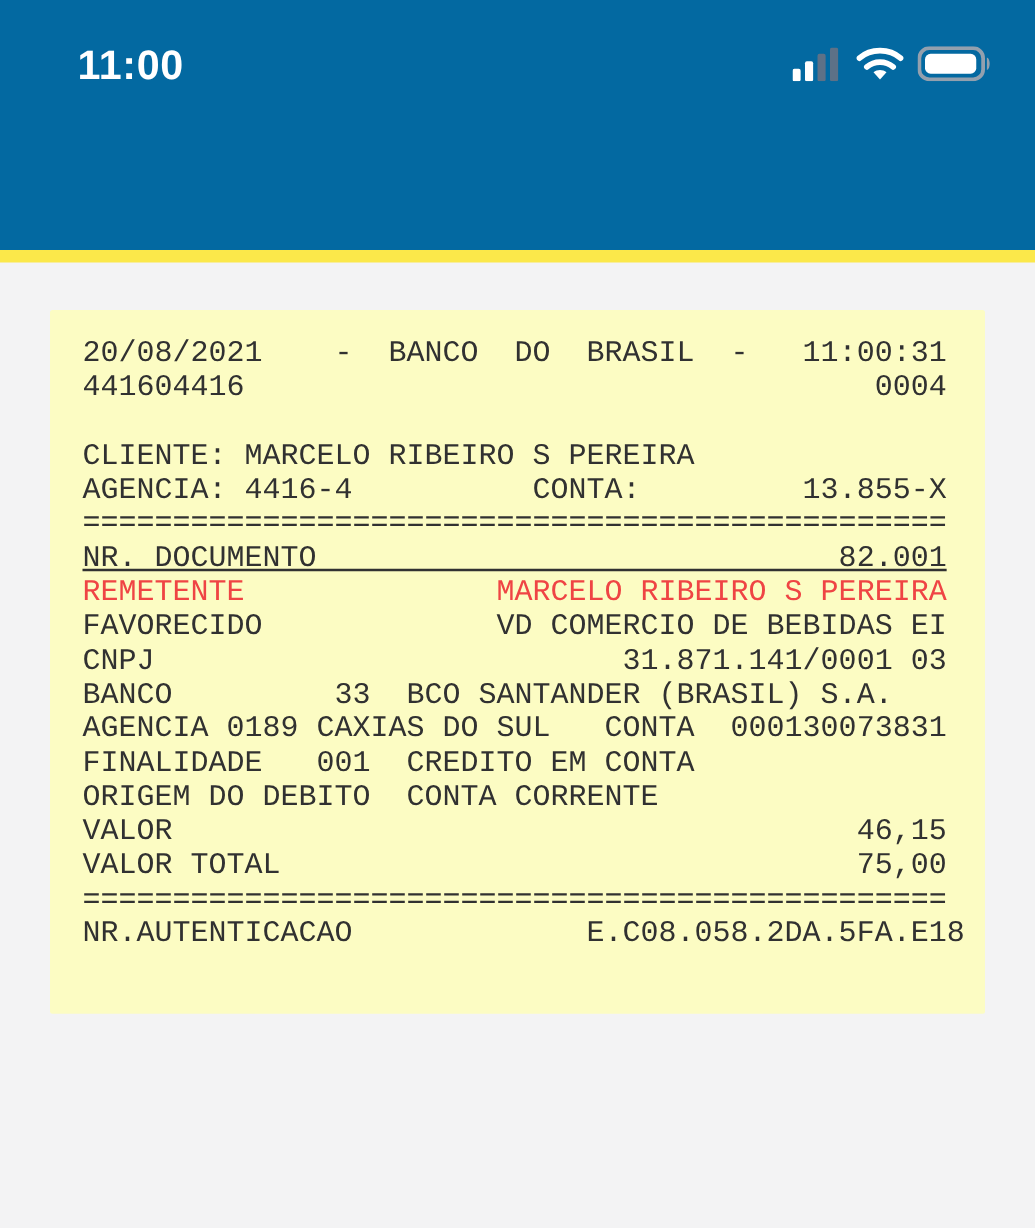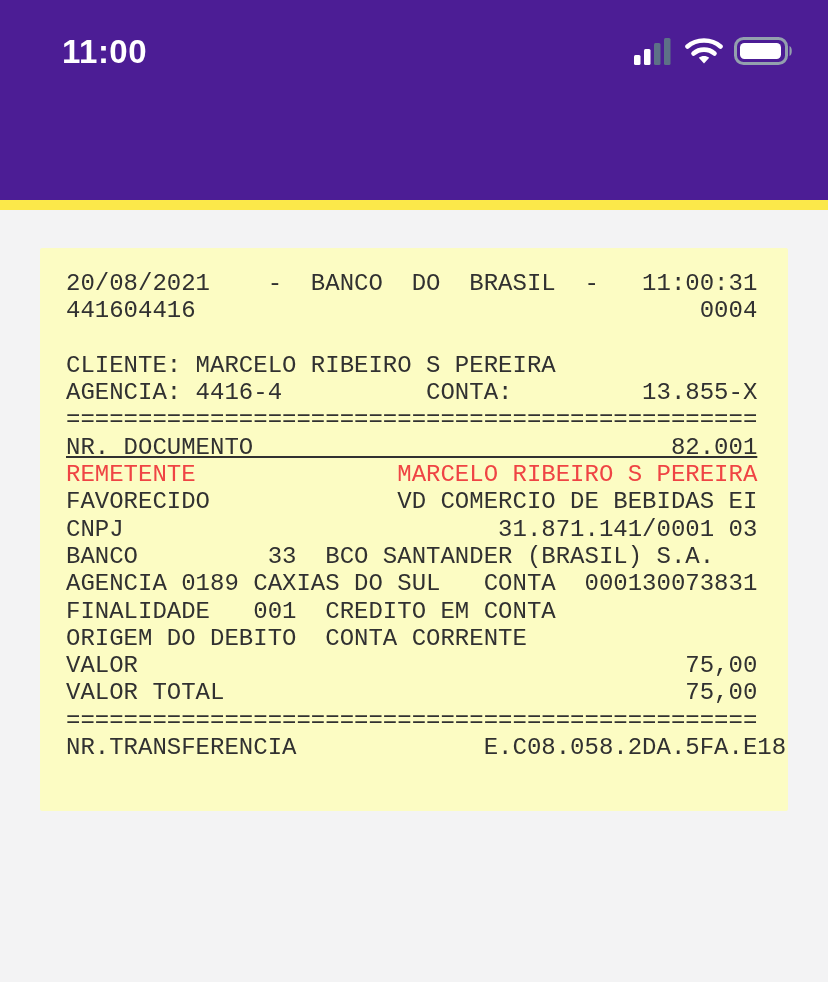--- a/index.html
+++ b/index.html
@@ -93,21 +93,21 @@
     min-height: 27.3px;
     white-space: pre;
     color: #313131;
   }
 </style>
 </head>
 <body>
 
 <div class="app" style="background: rgb(243, 243, 244);">
 
-  <div class="topbar" style="background: #4c1d95;">
+  <div class="topbar" style="background: #0369a1;">
 
     <div class="statusbar">
       <div class="status-time">11:00</div>
       <div class="status-icons">
         <span>
           <svg width="40" height="27" viewBox="0 0 40 27">
             <rect x="0" y="17" width="6.5" height="10" rx="1.5" fill="#FFFFFF"></rect>
             <rect x="10" y="11" width="6.5" height="16" rx="1.5" fill="#FFFFFF"></rect>
             <rect x="20" y="5" width="6.5" height="22" rx="1.5" fill="#5D7187"></rect>
             <rect x="30" y="0" width="6.5" height="27" rx="1.5" fill="#5D7187"></rect>
@@ -144,20 +144,20 @@
       <div class="rline" style="color: rgb(49, 49, 49);">AGENCIA: 4416-4          CONTA:         13.855-X</div>
       <div class="rline" style="color: rgb(49, 49, 49);">================================================</div>
       <div class="rline" style="color: rgb(49, 49, 49); text-decoration: underline;">NR. DOCUMENTO                             82.001</div>
       <div class="rline" style="color: #ef4444;">REMETENTE              MARCELO RIBEIRO S PEREIRA</div>
       <div class="rline" style="color: rgb(49, 49, 49);">FAVORECIDO             VD COMERCIO DE BEBIDAS EI</div>
       <div class="rline" style="color: rgb(49, 49, 49);">CNPJ                          31.871.141/0001 03</div>
       <div class="rline" style="color: rgb(49, 49, 49);">BANCO         33  BCO SANTANDER (BRASIL) S.A.</div>
       <div class="rline" style="color: rgb(49, 49, 49);">AGENCIA 0189 CAXIAS DO SUL   CONTA  000130073831</div>
       <div class="rline" style="color: rgb(49, 49, 49);">FINALIDADE   001  CREDITO EM CONTA</div>
       <div class="rline" style="color: rgb(49, 49, 49);">ORIGEM DO DEBITO  CONTA CORRENTE</div>
-      <div class="rline" style="color: rgb(49, 49, 49);">VALOR                                      75,00</div>
+      <div class="rline" style="color: rgb(49, 49, 49);">VALOR                                      46,15</div>
       <div class="rline" style="color: rgb(49, 49, 49);">VALOR TOTAL                                75,00</div>
       <div class="rline" style="color: rgb(49, 49, 49);">================================================</div>
-      <div class="rline" style="color: rgb(49, 49, 49);">NR.TRANSFERENCIA             E.C08.058.2DA.5FA.E18</div>
+      <div class="rline" style="color: rgb(49, 49, 49);">NR.AUTENTICACAO             E.C08.058.2DA.5FA.E18</div>
     </div>
   </div>
 
 </div>
 
 </body></html>

